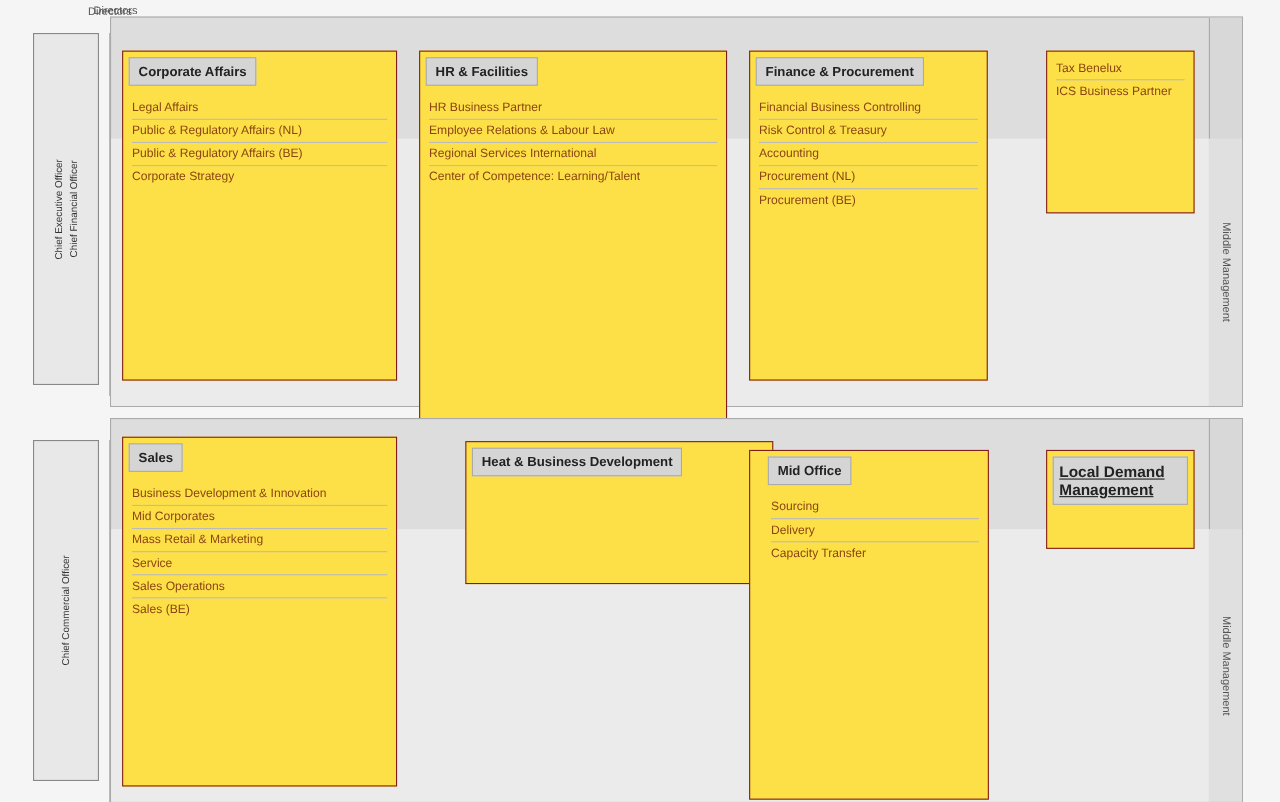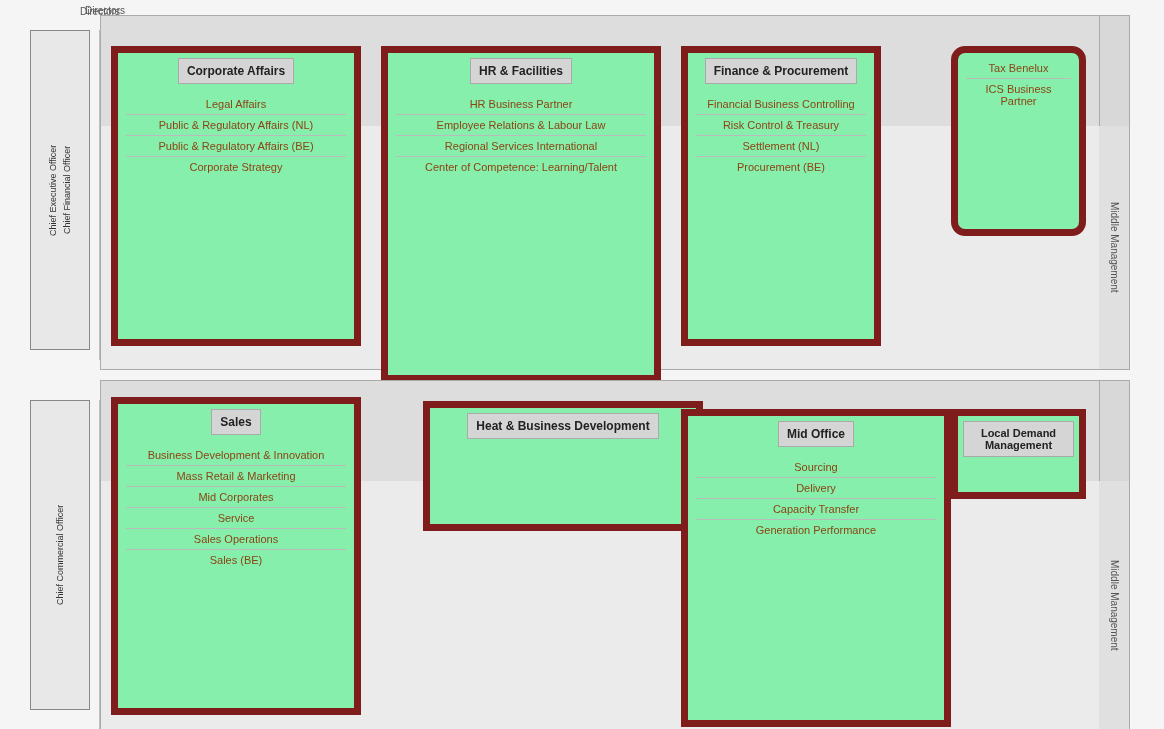--- a/index.html
+++ b/index.html
@@ -17,23 +17,22 @@
     .chart-wrapper {
       position: relative;
       width: 1164px;
       height: 729px;
       background: #f5f5f5;
     }
 
     
     .dept-group {
       position: absolute;
-      background: #86efac;
-      border: 7px solid #7f1d1d;
-      text-align: center;
+      background: #fde047;
+      border: 1px solid #7f1d1d;
     }
 
     .dept-header {
       background: #d5d5d5;
       border: 1px solid #aaa;
       padding: 5px 8px;
       font-size: 12px;
       font-weight: bold;
       color: #222;
       display: inline-block;
@@ -163,31 +162,32 @@
     <div class="dept-group" style="position:absolute; left:280px; top:30px; width:280px; height:336px;">
       <div class="dept-header">HR &amp; Facilities</div>
       <div class="dept-items">
         <div class="dept-item">HR Business Partner</div>
         <div class="dept-item">Employee Relations &amp; Labour Law</div>
         <div class="dept-item">Regional Services International</div>
         <div class="dept-item">Center of Competence: Learning/Talent</div>
       </div>
     </div>
 
-    <div class="dept-group" style="position:absolute; left:580px; top:30px; width:200px; height:300px;">
+    <div class="dept-group" style="position:absolute; left:580px; top:30px; width:217px; height:300px;">
       <div class="dept-header">Finance &amp; Procurement</div>
       <div class="dept-items">
         <div class="dept-item">Financial Business Controlling</div>
         <div class="dept-item">Risk Control &amp; Treasury</div>
-        <div class="dept-item">Settlement (NL)</div>
+        <div class="dept-item">Accounting</div>
+        <div class="dept-item">Procurement (NL)</div>
         <div class="dept-item">Procurement (BE)</div>
       </div>
     </div>
 
-    <div class="dept-group" style="position:absolute; left:850px; top:30px; width:135px; height:190px;border-radius:14px;">
+    <div class="dept-group" style="position:absolute; left:850px; top:30px; width:135px; height:148px;">
       <div class="dept-items">
         <div class="dept-item">Tax Benelux</div>
         <div class="dept-item">ICS Business Partner</div>
       </div>
     </div>
 
   </div>
 
   <div class="bg-section-bottom" style="left:100px; top:380px; width:1030px; height:349px;">
 
@@ -198,43 +198,42 @@
     <div style="position:absolute; left:0; top:100px; width:998px; height:248px; background:#ebebeb;">
       <div style="position:absolute; right:-30px; top:0; width:30px; height:100%; background:#e0e0e0; display:flex; align-items:center; justify-content:center;">
         <span style="writing-mode:vertical-rl; font-size:10px; color:#555;">Middle Management</span>
       </div>
     </div>
 
     <div class="dept-group" style="position:absolute; left:10px; top:16px; width:250px; height:318px;">
       <div class="dept-header">Sales</div>
       <div class="dept-items">
         <div class="dept-item">Business Development &amp; Innovation</div>
+        <div class="dept-item">Mid Corporates</div>
         <div class="dept-item">Mass Retail &amp; Marketing</div>
-        <div class="dept-item">Mid Corporates</div>
         <div class="dept-item">Service</div>
         <div class="dept-item">Sales Operations</div>
         <div class="dept-item">Sales (BE)</div>
       </div>
     </div>
 
     <div class="dept-group" style="position:absolute; left:280px; top:20px; width:280px; height:130px;margin-left:42px;">
       <div class="dept-header">Heat &amp; Business Development</div>
     </div>
 
-    <div class="dept-group" style="position:absolute; left:580px; top:28px; width:270px; height:318px;">
+    <div class="dept-group" style="position:absolute; left:580px; top:28px; width:218px; height:318px;padding-left:11px;">
       <div class="dept-header">Mid Office</div>
       <div class="dept-items">
         <div class="dept-item">Sourcing</div>
         <div class="dept-item">Delivery</div>
         <div class="dept-item">Capacity Transfer</div>
-        <div class="dept-item">Generation Performance</div>
       </div>
     </div>
 
     <div class="dept-group" style="position:absolute; left:850px; top:28px; width:135px; height:90px;">
-      <div class="dept-header" style="font-size:11px; min-width:100px; display:block; padding:5px 5px;">Local Demand Management</div>
+      <div class="dept-header" style="font-size:14px; min-width:100px; display:block; padding:5px 5px;text-decoration:underline;">Local Demand Management</div>
     </div>
 
   </div>
 
   <div style="position:absolute; top:5px; left:85px; font-size:10px; color:#555;">Directors</div>
 
 </div>
 
 </body></html>

